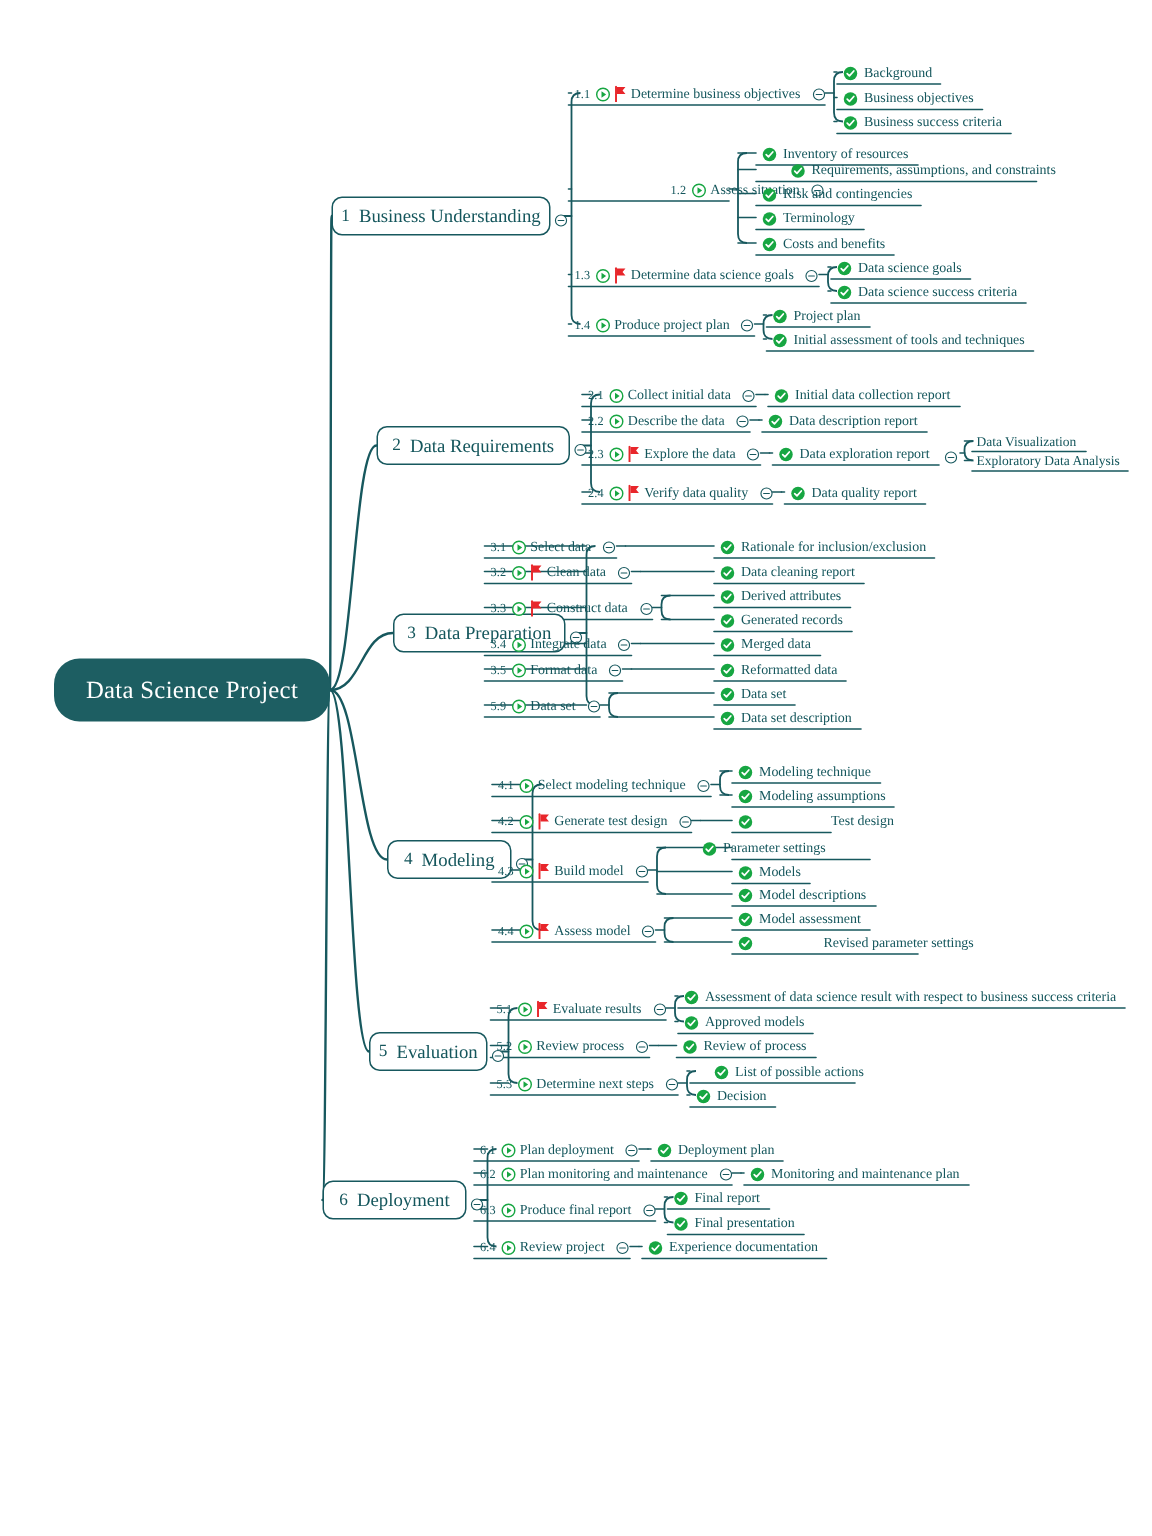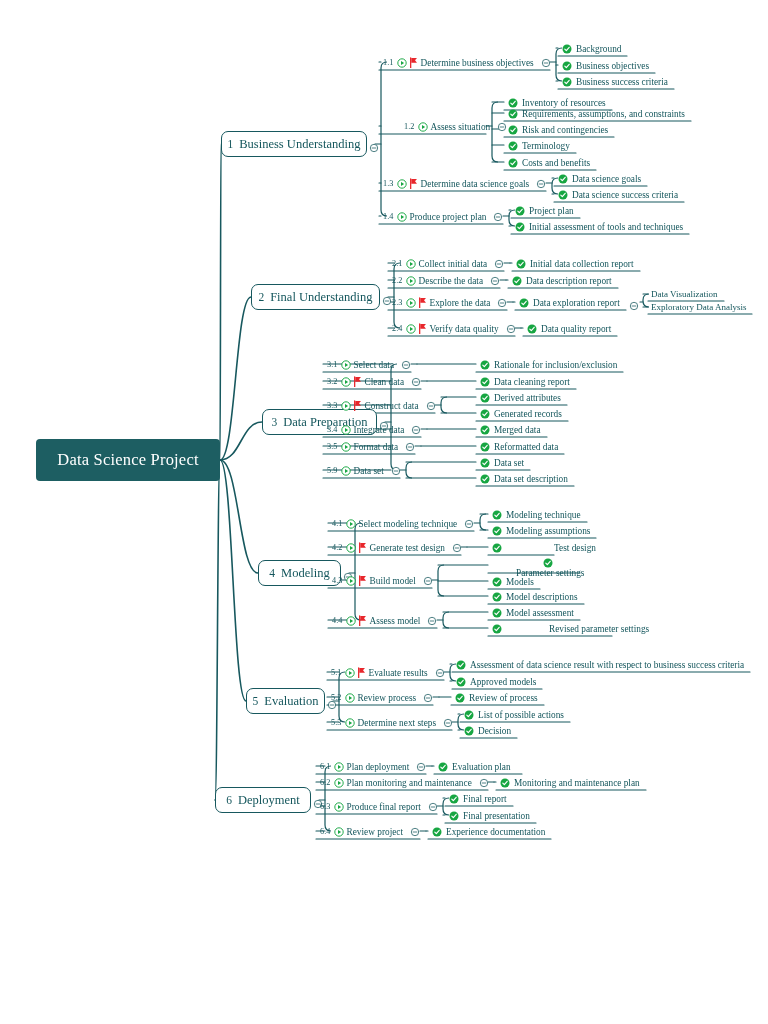--- a/index.html
+++ b/index.html
@@ -6,21 +6,21 @@
   body{width:768px;height:1024px;position:relative;
        font-family:"Liberation Serif","DejaVu Serif",serif;
        color:#14565c;overflow:hidden;}
 
   #canvas{position:absolute;inset:0;width:768px;height:1024px;}
   svg.links{position:absolute;left:0;top:0;width:768px;height:1024px;pointer-events:none;}
 
   
   .root-node{
     position:absolute;left:36px;top:439px;width:184px;height:42px;
-    background:#1d5e62;border-radius:4px;
+    background:#1d5e62;border-radius:17px;
     display:flex;align-items:center;justify-content:center;
     color:#ffffff;font-size:16.5px;letter-spacing:.2px;
   }
 
   
   .branch{
     position:absolute;height:26px;border:1.4px solid #17585e;border-radius:7px;
     background:#ffffff;display:flex;align-items:center;justify-content:center;
     font-size:12.5px;color:#14565c;white-space:nowrap;padding:0 10px;
     box-sizing:border-box;
@@ -311,21 +311,21 @@
       </div>
       <div class="l3" style="left: 562px; top: 74px;">
         <span class="ico ico-check">
           <svg viewBox="0 0 20 20">
             <circle cx="10" cy="10" r="9" fill="#17a642"></circle>
             <path d="M5.6 10.2 L8.6 13.2 L14.4 6.6" fill="none" stroke="#ffffff" stroke-width="2.3" stroke-linecap="round" stroke-linejoin="round"></path>
           </svg>
         </span>
         <span class="txt">Business success criteria</span>
       </div>
-      <div class="l2" style="left: 361px; top: 119px; padding-left: 43px;">
+      <div class="l2" style="left: 404px; top: 119px; padding-left: 43px;">
         <span class="num">1.2</span>
         <span class="ico ico-task">
           <svg viewBox="0 0 20 20">
             <circle cx="10" cy="10" r="8.4" fill="#ffffff" stroke="#17a642" stroke-width="1.9"></circle>
             <path d="M8 5.8 L14.2 10 L8 14.2 Z" fill="#17a642"></path>
           </svg>
         </span>
         <span class="txt">Assess situation</span>
         <span class="ico ico-toggle">
           <svg viewBox="0 0 20 20">
@@ -336,21 +336,21 @@
       </div>
       <div class="l3" style="left: 508px; top: 95px;">
         <span class="ico ico-check">
           <svg viewBox="0 0 20 20">
             <circle cx="10" cy="10" r="9" fill="#17a642"></circle>
             <path d="M5.6 10.2 L8.6 13.2 L14.4 6.6" fill="none" stroke="#ffffff" stroke-width="2.3" stroke-linecap="round" stroke-linejoin="round"></path>
           </svg>
         </span>
         <span class="txt">Inventory of resources</span>
       </div>
-      <div class="l3" style="left: 508px; top: 106px; text-align: right;">
+      <div class="l3" style="left: 527px; top: 106px; text-align: right;">
         <span class="ico ico-check">
           <svg viewBox="0 0 20 20">
             <circle cx="10" cy="10" r="9" fill="#17a642"></circle>
             <path d="M5.6 10.2 L8.6 13.2 L14.4 6.6" fill="none" stroke="#ffffff" stroke-width="2.3" stroke-linecap="round" stroke-linejoin="round"></path>
           </svg>
         </span>
         <span class="txt">Requirements, assumptions, and constraints</span>
       </div>
       <div class="l3" style="left: 508px; top: 122px;">
         <span class="ico ico-check">
@@ -448,21 +448,21 @@
         <span class="ico ico-check">
           <svg viewBox="0 0 20 20">
             <circle cx="10" cy="10" r="9" fill="#17a642"></circle>
             <path d="M5.6 10.2 L8.6 13.2 L14.4 6.6" fill="none" stroke="#ffffff" stroke-width="2.3" stroke-linecap="round" stroke-linejoin="round"></path>
           </svg>
         </span>
         <span class="txt">Initial assessment of tools and techniques</span>
       </div>
       <div class="branch" style="left: 251px; top: 284px; width: 129px;">
         <span class="bnum">2</span>
-        <span>Final Understanding</span>
+        <span>Data Requirements</span>
       </div>
       <div class="toggle-inline" style="left: 382px; top: 292px;"><span class="ico" style="width:10px;height:10px">
           <svg viewBox="0 0 20 20">
             <circle cx="10" cy="10" r="7.4" fill="#ffffff" stroke="#17585e" stroke-width="1.5"></circle>
             <path d="M6.2 10 H13.8" stroke="#17585e" stroke-width="1.5" stroke-linecap="round"></path>
           </svg>
         </span></div>
       <div class="l2" style="left: 392px; top: 256px;">
         <span class="num">2.1</span>
         <span class="ico ico-task">
@@ -867,21 +867,21 @@
           </svg>
         </span>
         <span class="txt">Build model</span>
         <span class="ico ico-toggle">
           <svg viewBox="0 0 20 20">
             <circle cx="10" cy="10" r="7.4" fill="#ffffff" stroke="#17585e" stroke-width="1.5"></circle>
             <path d="M6.2 10 H13.8" stroke="#17585e" stroke-width="1.5" stroke-linecap="round"></path>
           </svg>
         </span>
       </div>
-      <div class="l3" style="left: 512px; top: 558px; flex-direction: column;">
+      <div class="l3" style="left: 468px; top: 558px;">
         <span class="ico ico-check">
           <svg viewBox="0 0 20 20">
             <circle cx="10" cy="10" r="9" fill="#17a642"></circle>
             <path d="M5.6 10.2 L8.6 13.2 L14.4 6.6" fill="none" stroke="#ffffff" stroke-width="2.3" stroke-linecap="round" stroke-linejoin="round"></path>
           </svg>
         </span>
         <span class="txt">Parameter settings</span>
       </div>
       <div class="l3" style="left: 492px; top: 574px;">
         <span class="ico ico-check">
@@ -1025,21 +1025,21 @@
           </svg>
         </span>
         <span class="txt">Determine next steps</span>
         <span class="ico ico-toggle">
           <svg viewBox="0 0 20 20">
             <circle cx="10" cy="10" r="7.4" fill="#ffffff" stroke="#17585e" stroke-width="1.5"></circle>
             <path d="M6.2 10 H13.8" stroke="#17585e" stroke-width="1.5" stroke-linecap="round"></path>
           </svg>
         </span>
       </div>
-      <div class="l3" style="left: 464px; top: 707px; text-align: right;">
+      <div class="l3" style="left: 476px; top: 707px; text-align: right;">
         <span class="ico ico-check">
           <svg viewBox="0 0 20 20">
             <circle cx="10" cy="10" r="9" fill="#17a642"></circle>
             <path d="M5.6 10.2 L8.6 13.2 L14.4 6.6" fill="none" stroke="#ffffff" stroke-width="2.3" stroke-linecap="round" stroke-linejoin="round"></path>
           </svg>
         </span>
         <span class="txt">List of possible actions</span>
       </div>
       <div class="l3" style="left: 464px; top: 723px;">
         <span class="ico ico-check">
@@ -1076,21 +1076,21 @@
           </svg>
         </span>
       </div>
       <div class="l3" style="left: 438px; top: 759px;">
         <span class="ico ico-check">
           <svg viewBox="0 0 20 20">
             <circle cx="10" cy="10" r="9" fill="#17a642"></circle>
             <path d="M5.6 10.2 L8.6 13.2 L14.4 6.6" fill="none" stroke="#ffffff" stroke-width="2.3" stroke-linecap="round" stroke-linejoin="round"></path>
           </svg>
         </span>
-        <span class="txt">Evaluation plan</span>
+        <span class="txt">Deployment plan</span>
       </div>
       <div class="l2" style="left: 320px; top: 775px;">
         <span class="num">6.2</span>
         <span class="ico ico-task">
           <svg viewBox="0 0 20 20">
             <circle cx="10" cy="10" r="8.4" fill="#ffffff" stroke="#17a642" stroke-width="1.9"></circle>
             <path d="M8 5.8 L14.2 10 L8 14.2 Z" fill="#17a642"></path>
           </svg>
         </span>
         <span class="txt">Plan monitoring and maintenance</span>

